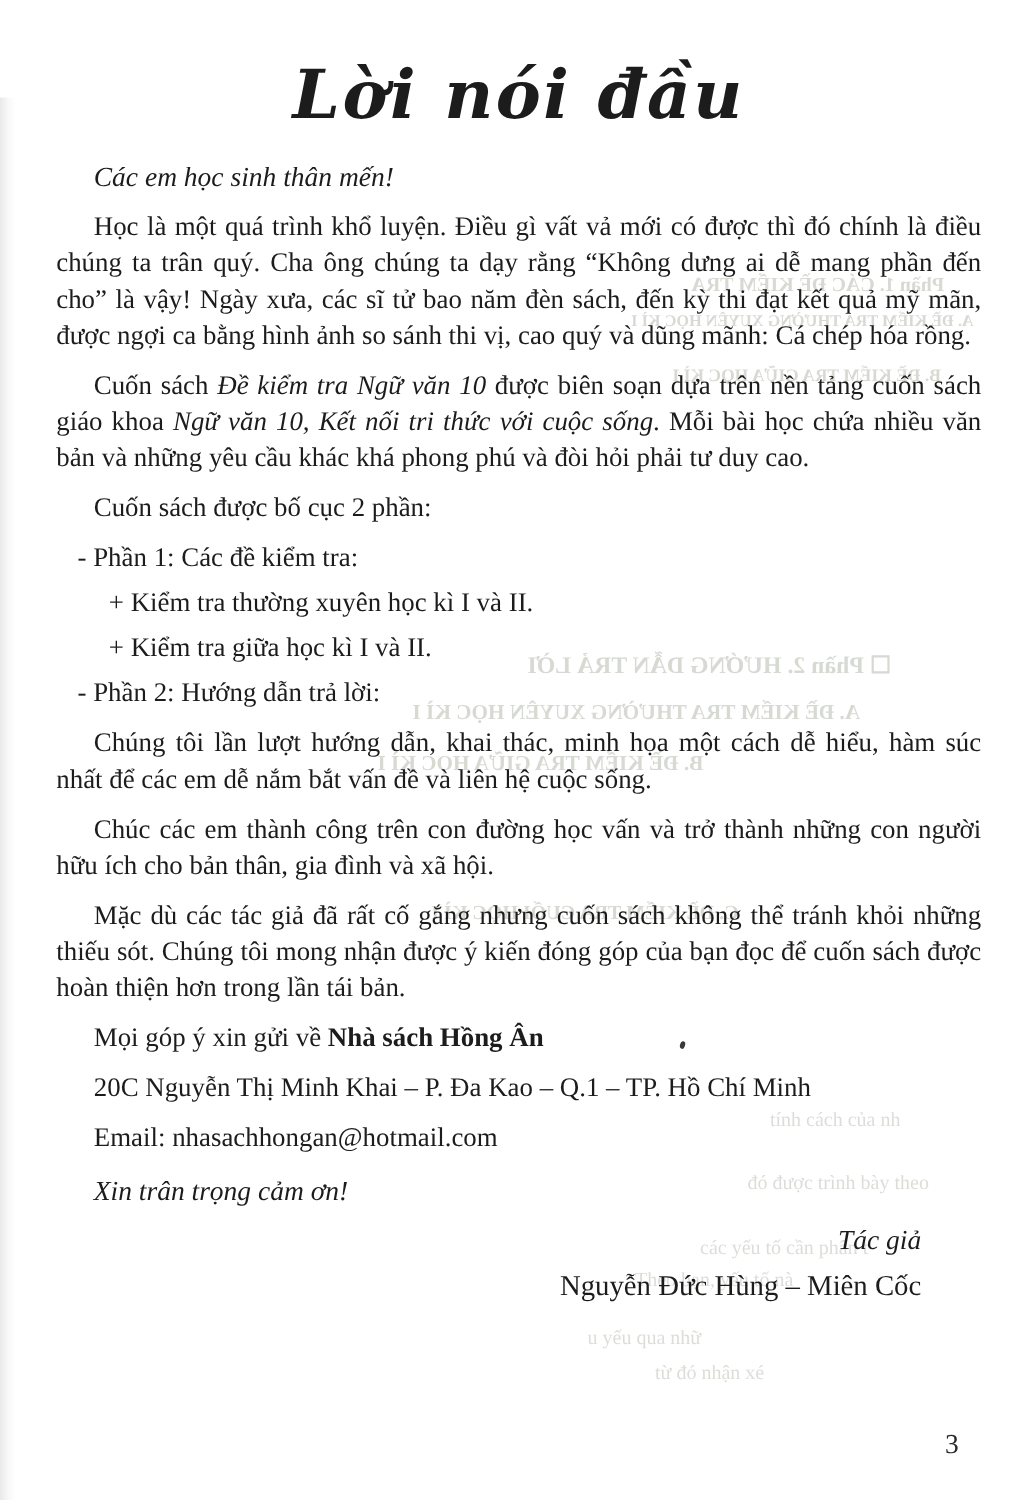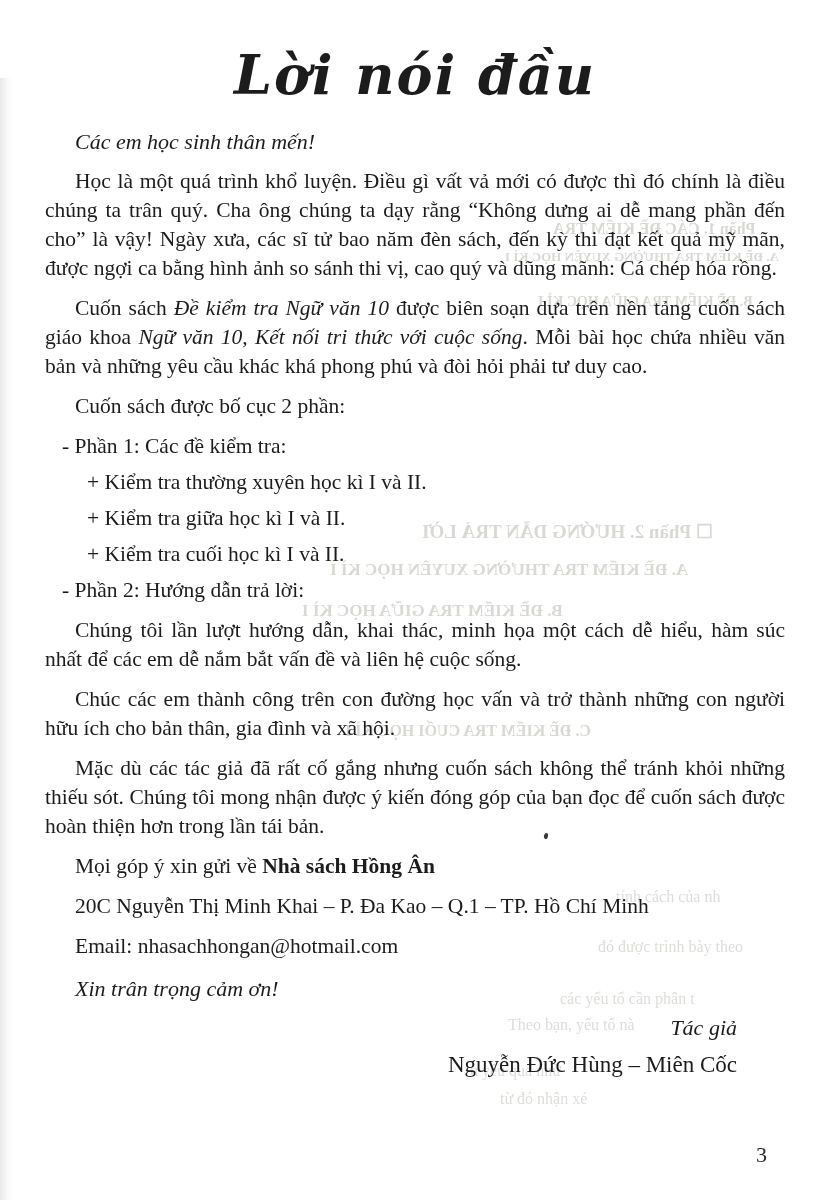--- a/index.html
+++ b/index.html
@@ -66,41 +66,40 @@
       <span class="ghost mirrored" style="left: 538px; top: 294px; font-size: 14px;">B. ĐỀ KIỂM TRA GIỮA HỌC KÌ I</span>
       <span class="ghost mirrored" style="left: 422px; top: 520px; font-size: 19px;">☐ Phần 2. HƯỚNG DẪN TRẢ LỜI</span>
       <span class="ghost mirrored" style="left: 330px; top: 560px; font-size: 17px;">A. ĐỀ KIỂM TRA THƯỜNG XUYÊN HỌC KÌ I</span>
       <span class="ghost mirrored" style="left: 302px; top: 601px; font-size: 17px;">B. ĐỀ KIỂM TRA GIỮA HỌC KÌ I</span>
       <span class="ghost mirrored" style="left: 345px; top: 722px; font-size: 16px;">C. ĐỀ KIỂM TRA CUỐI HỌC KÌ I</span>
       <span class="ghost" style="left: 616px; top: 888px; font-size: 16px;">tính cách của nh</span>
       <span class="ghost" style="left: 598px; top: 938px; font-size: 16px;">đó được trình bày theo</span>
       <span class="ghost" style="left: 560px; top: 990px; font-size: 16px;">các yếu tố cần phân t</span>
       <span class="ghost" style="left: 508px; top: 1016px; font-size: 16px;">Theo bạn, yếu tố nà</span>
       <span class="ghost" style="left: 470px; top: 1062px; font-size: 16px;">u yếu qua nhữ</span>
-      <span class="ghost" style="left: 500px; top: 1090px; font-size: 16px;">từ đó nhận xé</span>
+      <span class="ghost" style="left: 524px; top: 1090px; font-size: 16px;">từ đó nhận xé</span>
     </div>
   <div class="edge-shadow"></div>
 
   <div class="content">
 
     <h1 class="title">Lời nói đầu</h1>
 
     <p class="salutation">Các em học sinh thân mến!</p>
 
     <p class="body">Học là một quá trình khổ luyện. Điều gì vất vả mới có được thì đó chính là điều chúng ta trân quý. Cha ông chúng ta dạy rằng “Không dưng ai dễ mang phần đến cho” là vậy! Ngày xưa, các sĩ tử bao năm đèn sách, đến kỳ thi đạt kết quả mỹ mãn, được ngợi ca bằng hình ảnh so sánh thi vị, cao quý và dũng mãnh: Cá chép hóa rồng.</p>
 
     <p class="body"><span>Cuốn sách </span><span class="italic">Đề kiểm tra Ngữ văn 10</span><span> được biên soạn dựa trên nền tảng cuốn sách giáo khoa </span><span class="italic">Ngữ văn 10, Kết nối tri thức với cuộc sống</span><span>. Mỗi bài học chứa nhiều văn bản và những yêu cầu khác khá phong phú và đòi hỏi phải tư duy cao.</span></p>
 
     <p class="body">Cuốn sách được bố cục 2 phần:</p>
 
     <div>
       <p class="outline-item lvl1">- Phần 1: Các đề kiểm tra:</p>
       <p class="outline-item lvl2">+ Kiểm tra thường xuyên học kì I và II.</p>
       <p class="outline-item lvl2">+ Kiểm tra giữa học kì I và II.</p>
-      <p class="outline-item lvl2">+ Kiểm tra cuối học kì I và II.</p>
       <p class="outline-item lvl1">- Phần 2: Hướng dẫn trả lời:</p>
     </div>
 
     <p class="body">Chúng tôi lần lượt hướng dẫn, khai thác, minh họa một cách dễ hiểu, hàm súc nhất để các em dễ nắm bắt vấn đề và liên hệ cuộc sống.</p>
 
     <p class="body">Chúc các em thành công trên con đường học vấn và trở thành những con người hữu ích cho bản thân, gia đình và xã hội.</p>
 
     <p class="body">Mặc dù các tác giả đã rất cố gắng nhưng cuốn sách không thể tránh khỏi những thiếu sót. Chúng tôi mong nhận được ý kiến đóng góp của bạn đọc để cuốn sách được hoàn thiện hơn trong lần tái bản.</p>
 
     <p class="body"><span>Mọi góp ý xin gửi về </span><span class="bold">Nhà sách Hồng Ân</span></p>

